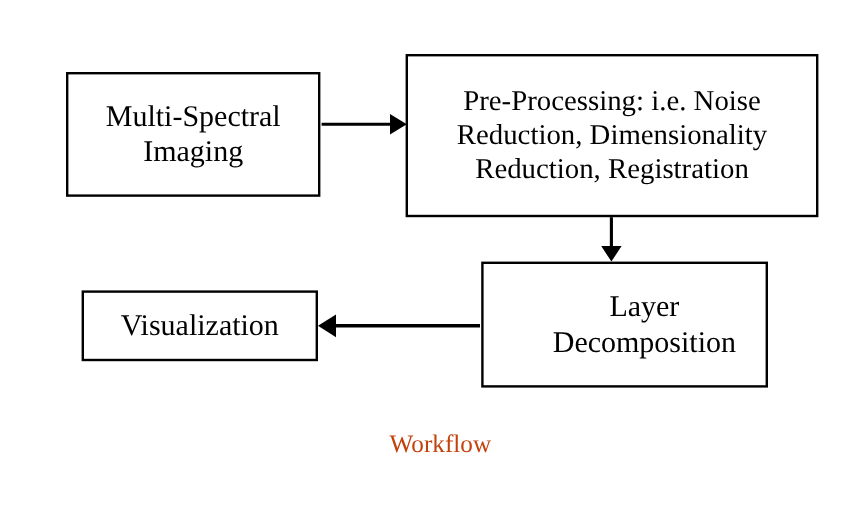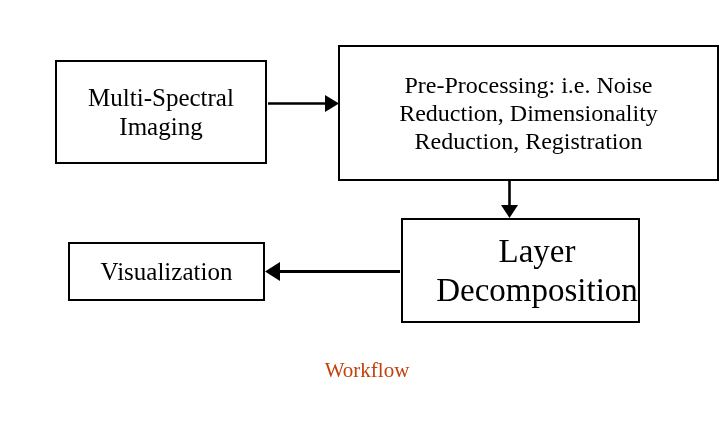--- a/index.html
+++ b/index.html
@@ -42,27 +42,27 @@
   }
 
   
   #node-multispectral {
     left: 43px;  top: 60px;
     width: 212px; height: 104px;
     font-size: 25px;
   }
   #node-preprocessing {
     left: 326px; top: 45px;
-    width: 381px; height: 136px;
+    width: 344px; height: 136px;
     font-size: 24px;
   }
   #node-layer-decomposition {
     left: 389px; top: 218px;
     width: 239px; height: 105px;
-    font-size: 33px;
+    font-size: 25px;
     padding-left: 33px;
   }
   #node-visualization {
     left: 56px;  top: 242px;
     width: 197px; height: 59px;
     font-size: 25px;
   }
 
   
   #connector-layer {

